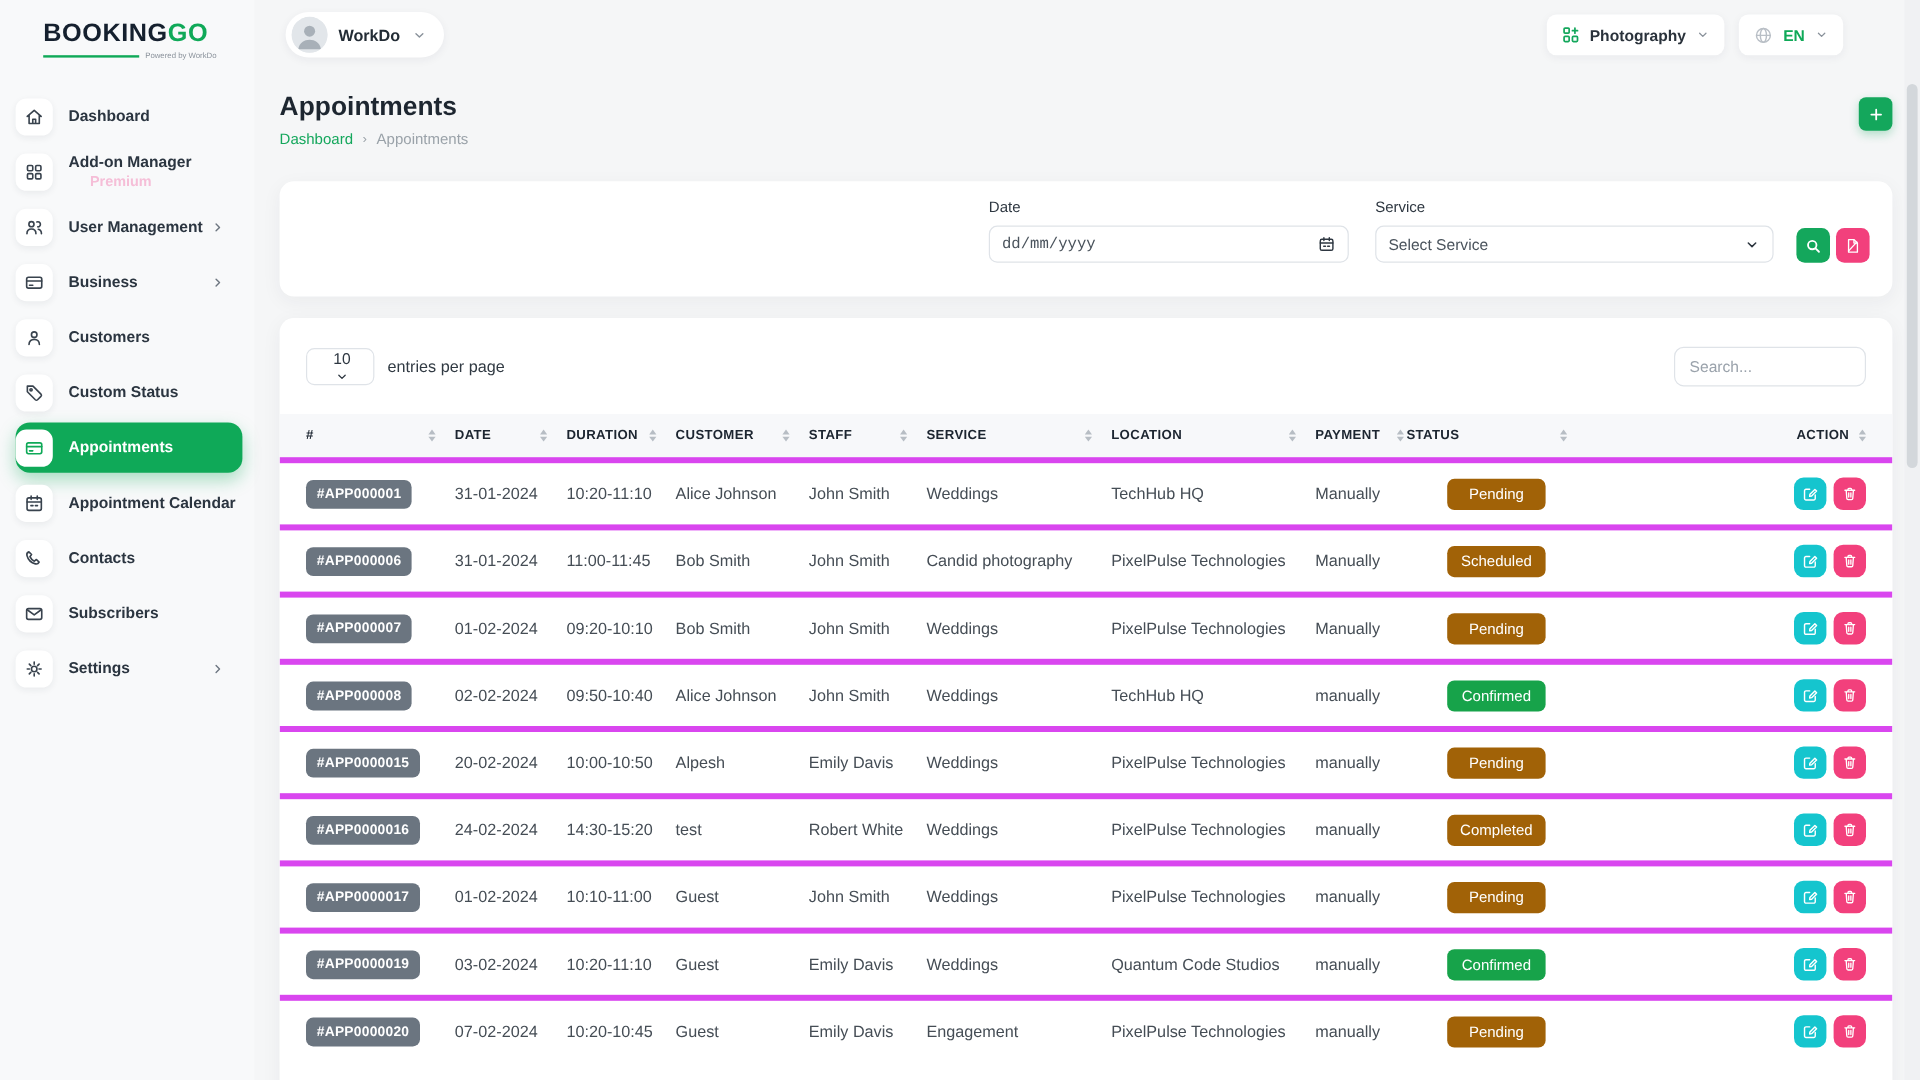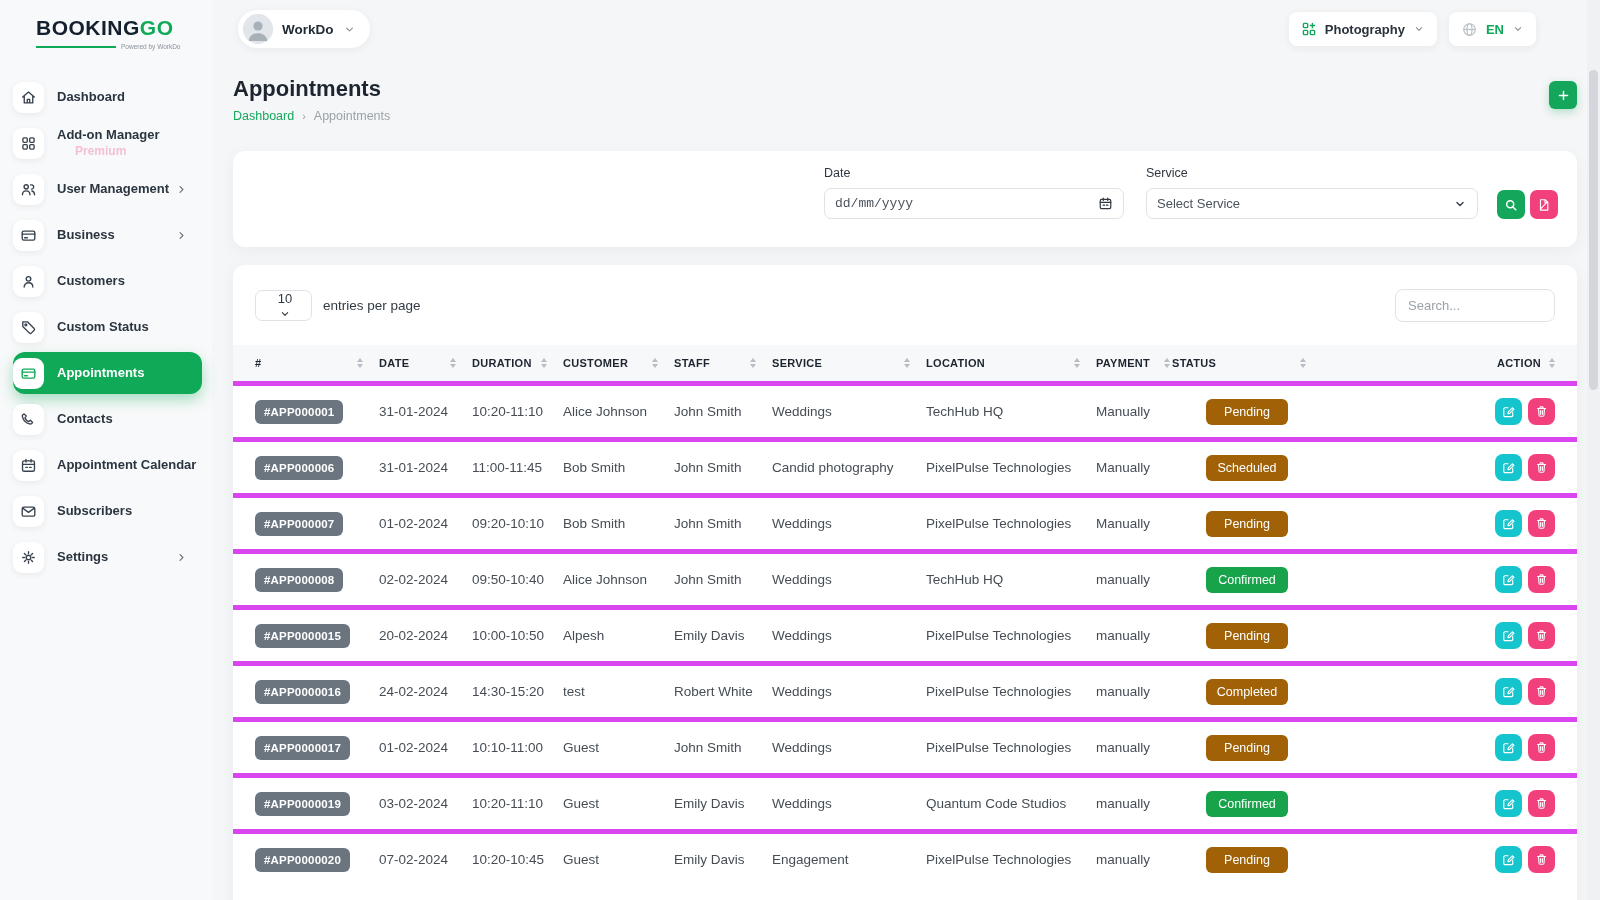--- a/index.html
+++ b/index.html
@@ -281,32 +281,32 @@
         <span class="sn-tile">
             <svg class="icon" width="17" height="17" viewBox="0 0 20 20">
               <use href="#i-ccard"></use>
             </svg>
           </span>
         <span class="sn-label">Appointments</span>
       </div>
       <div class="sn-item">
         <span class="sn-tile">
             <svg class="icon" width="17" height="17" viewBox="0 0 20 20">
+              <use href="#i-cal"></use>
+            </svg>
+          </span>
+        <span class="sn-label">Appointment Calendar</span>
+      </div>
+      <div class="sn-item">
+        <span class="sn-tile">
+            <svg class="icon" width="17" height="17" viewBox="0 0 20 20">
               <use href="#i-phone"></use>
             </svg>
           </span>
         <span class="sn-label">Contacts</span>
-      </div>
-      <div class="sn-item">
-        <span class="sn-tile">
-            <svg class="icon" width="17" height="17" viewBox="0 0 20 20">
-              <use href="#i-cal"></use>
-            </svg>
-          </span>
-        <span class="sn-label">Appointment Calendar</span>
       </div>
       <div class="sn-item">
         <span class="sn-tile">
             <svg class="icon" width="17" height="17" viewBox="0 0 20 20">
               <use href="#i-mail"></use>
             </svg>
           </span>
         <span class="sn-label">Subscribers</span>
       </div>
       <div class="sn-item">

